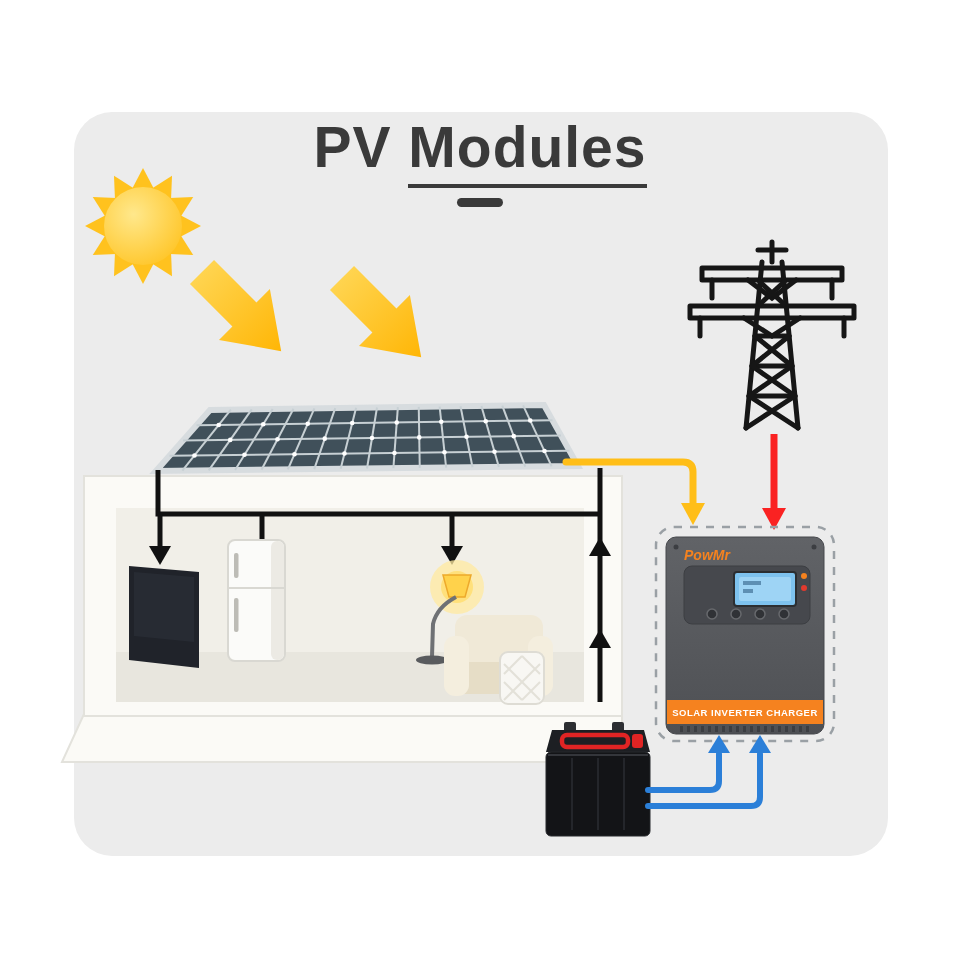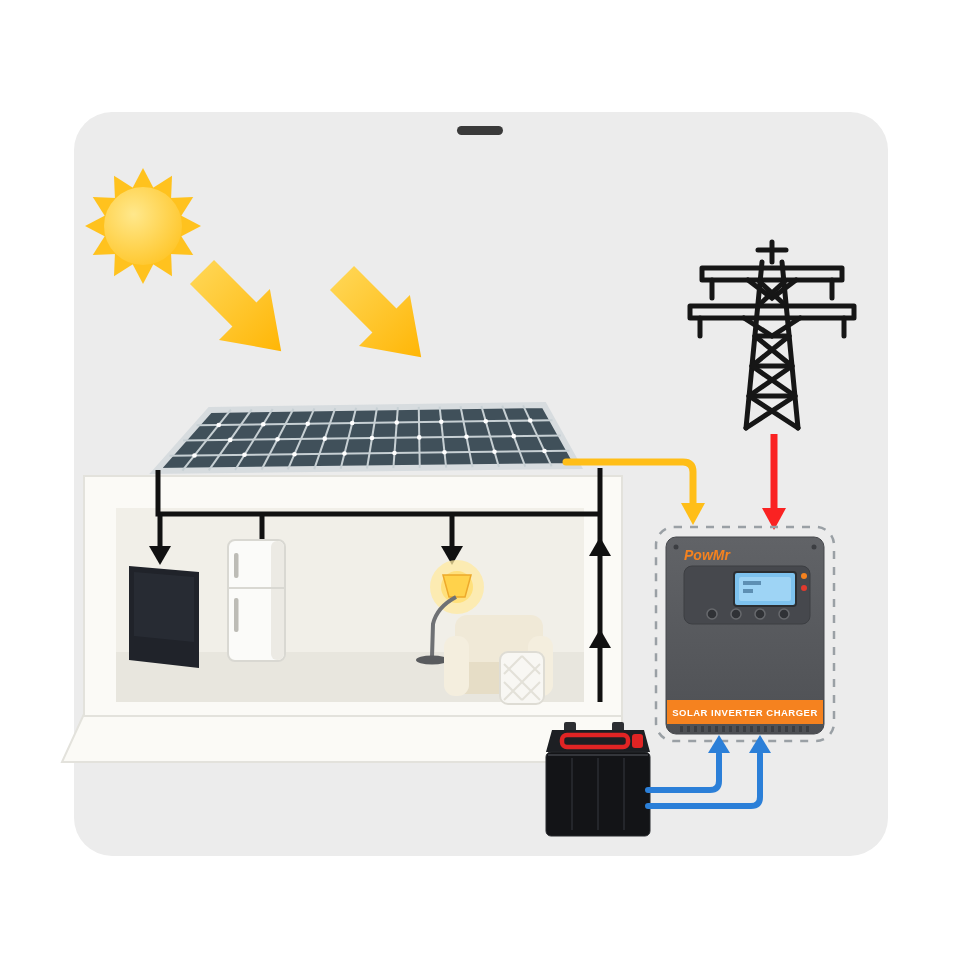--- a/index.html
+++ b/index.html
@@ -15,20 +15,24 @@
   text{font-family:"Liberation Sans",sans-serif;}
 </style>
 </head>
 <body>
 
 <div class="stage">
 
   <div class="card"></div>
 
   <div class="title-wrap">
+    <span class="title">
+      <span>PV</span>
+      <span class="u">Modules</span>
+    </span>
     <div class="title-dash"></div>
   </div>
 
   <svg class="diagram" width="960" height="960" viewBox="0 0 960 960">
     <defs>
       <radialGradient id="sunGrad" cx="0.38" cy="0.35" r="0.8">
         <stop offset="0" stop-color="#FFE88C"></stop>
         <stop offset="1" stop-color="#FFC21E"></stop>
       </radialGradient>
       <linearGradient id="arrGrad" x1="0" y1="0" x2="1" y2="0">

